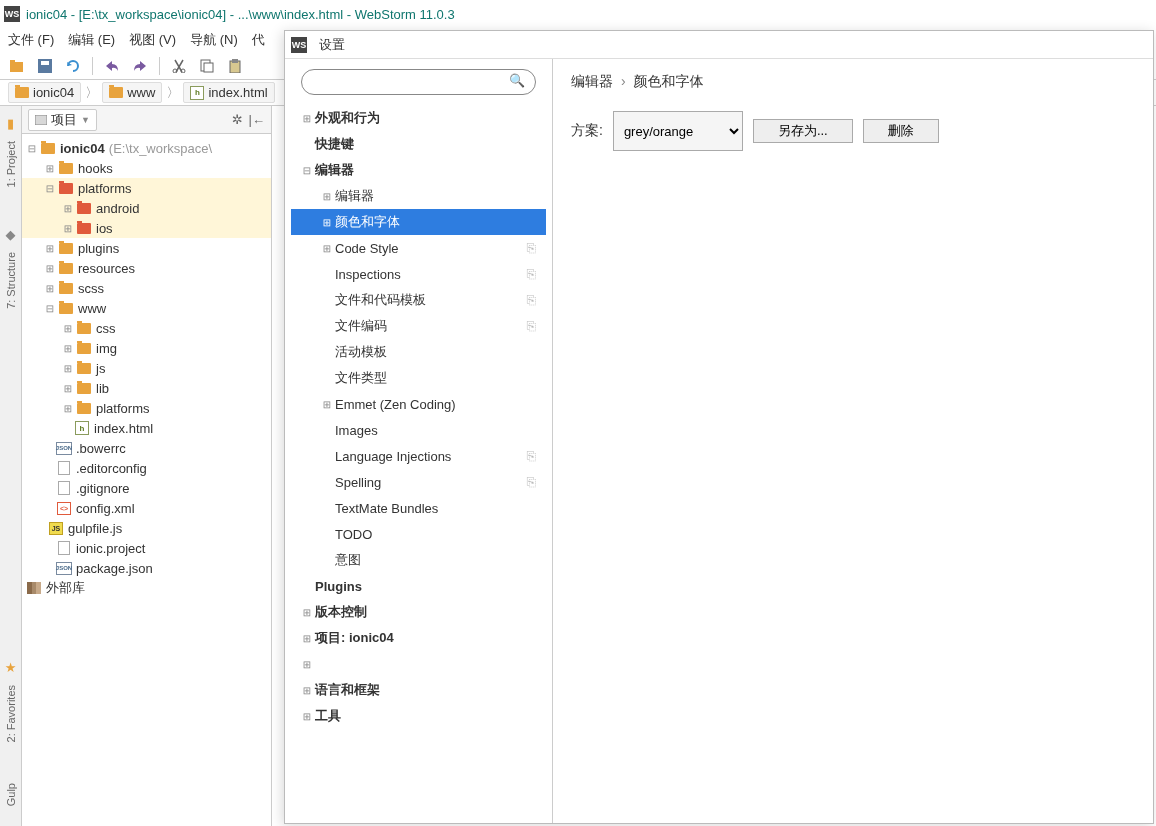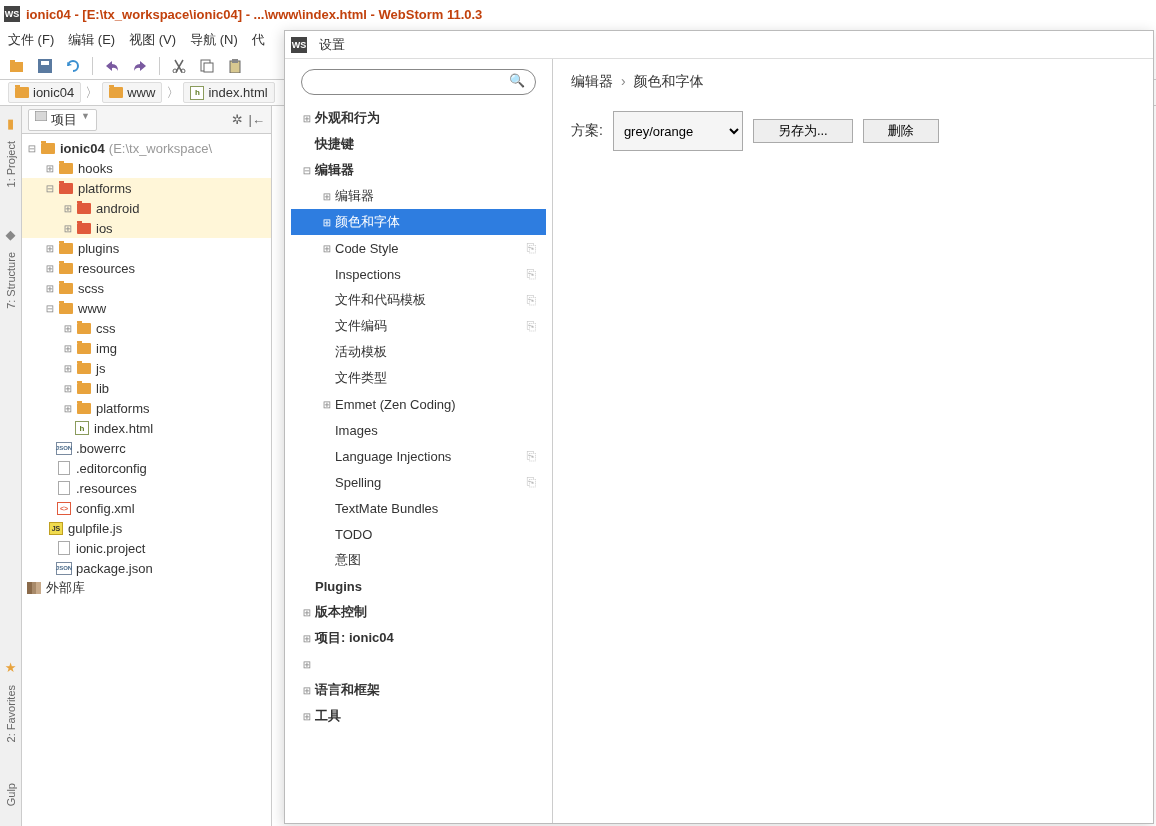--- a/index.html
+++ b/index.html
@@ -1,21 +1,21 @@
 <!DOCTYPE html>
 <html><head>
 <meta charset="utf-8">
 <style>
 * { margin: 0; padding: 0; box-sizing: border-box; font-family: "Microsoft YaHei", Arial, sans-serif; }
 body { width: 1156px; height: 826px; background: #fff; font-size: 13px; color: #333; overflow: hidden; position: relative; }
 
 
 .title-bar { height: 28px; background: #fff; display: flex; align-items: center; padding: 0 4px; }
 .ws-icon { width: 16px; height: 16px; background: #444; color: #fff; font-size: 9px; font-weight: bold; display: flex; align-items: center; justify-content: center; margin-right: 6px; }
-.title-text { color: #c2410c; font-size: 13px; font-weight: bold; }
+.title-text { color: #0f766e; font-size: 13px; }
 
 
 .menu-bar { height: 24px; display: flex; align-items: center; padding: 0 8px; gap: 14px; }
 .menu-item { color: #333; cursor: pointer; }
 
 
 .toolbar { height: 28px; border-bottom: 1px solid #ccc; display: flex; align-items: center; padding: 0 8px; gap: 10px; }
 .tb-sep { width: 1px; height: 18px; background: #ccc; }
 .tb-icon { width: 18px; height: 18px; display: flex; align-items: center; justify-content: center; cursor: pointer; }
 
@@ -30,21 +30,21 @@
 
 .main { display: flex; height: calc(826px - 106px); }
 
 
 .left-strip { width: 22px; background: #f0f0f0; border-right: 1px solid #ccc; display: flex; flex-direction: column; align-items: center; padding-top: 10px; }
 .strip-label { writing-mode: vertical-lr; transform: rotate(180deg); font-size: 11px; color: #666; margin: 10px 0; cursor: pointer; }
 
 
 .project-panel { width: 250px; border-right: 1px solid #ccc; background: #fff; display: flex; flex-direction: column; }
 .project-header { height: 28px; border-bottom: 1px solid #ccc; display: flex; align-items: center; padding: 0 6px; gap: 6px; background: #f5f5f5; }
-.project-header .ph-dd { display: flex; gap: 4px; border: 1px solid #ccc; background: #fff; padding: 1px 6px; border-radius: 2px; }
+.project-header .ph-dd { display: flex; align-items: center; gap: 4px; border: 1px solid #ccc; background: #fff; padding: 1px 6px; border-radius: 2px; }
 .ph-right { margin-left: auto; display: flex; gap: 6px; }
 .ph-btn { cursor: pointer; color: #666; }
 
 .tree { overflow: auto; padding: 4px 0; flex: 1; }
 .tree-row { display: flex; align-items: center; height: 20px; padding: 0 4px; cursor: pointer; white-space: nowrap; }
 .tree-row.sel { background: #fff6d8; }
 .tree-row.sel2 { background: #fff6d8; }
 .toggle { width: 12px; text-align: center; color: #888; font-size: 10px; margin-right: 2px; }
 .ticon { width: 16px; height: 14px; margin-right: 4px; display: flex; align-items: center; justify-content: center; }
 .folder-closed { width: 14px; height: 11px; background: #e8a33d; border-radius: 1px; position: relative; }
@@ -324,21 +324,21 @@
       <div class="tree-row" style="padding-left:34px">
           <span class="ticon">
             <span class="file-icon"></span>
           </span>
           <span class="tree-label">.editorconfig</span>
         </div>
       <div class="tree-row" style="padding-left:34px">
           <span class="ticon">
             <span class="file-icon"></span>
           </span>
-          <span class="tree-label">.resources</span>
+          <span class="tree-label">.gitignore</span>
         </div>
       <div class="tree-row" style="padding-left:34px">
           <span class="ticon">
             <span class="xml-icon">&lt;&gt;</span>
           </span>
           <span class="tree-label">config.xml</span>
         </div>
       <div class="tree-row" style="padding-left:26px">
           <span class="ticon">
             <span class="js-icon">JS</span>

